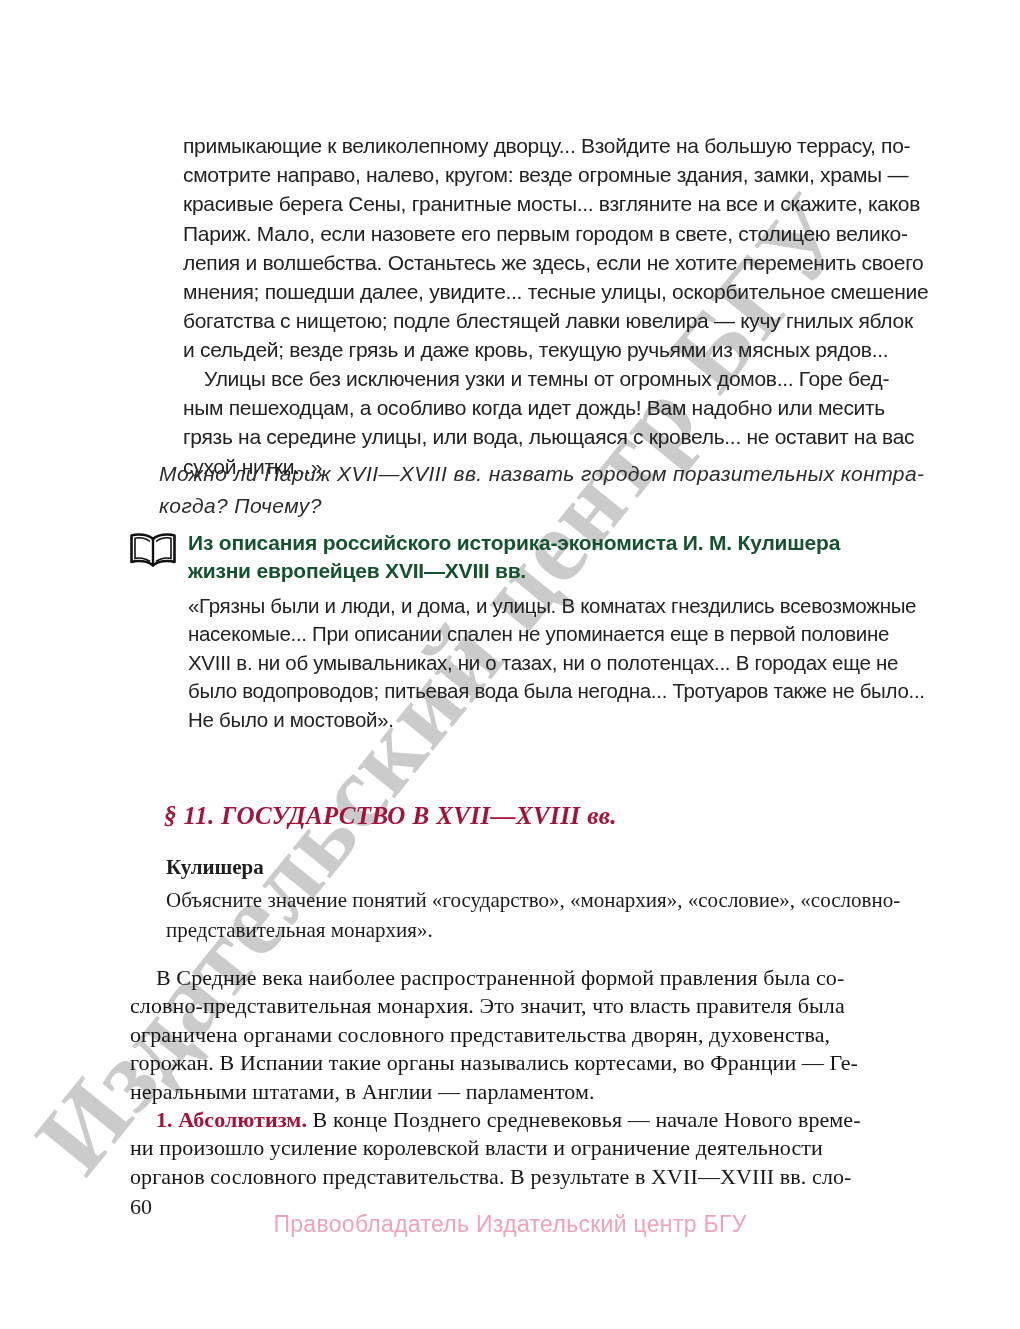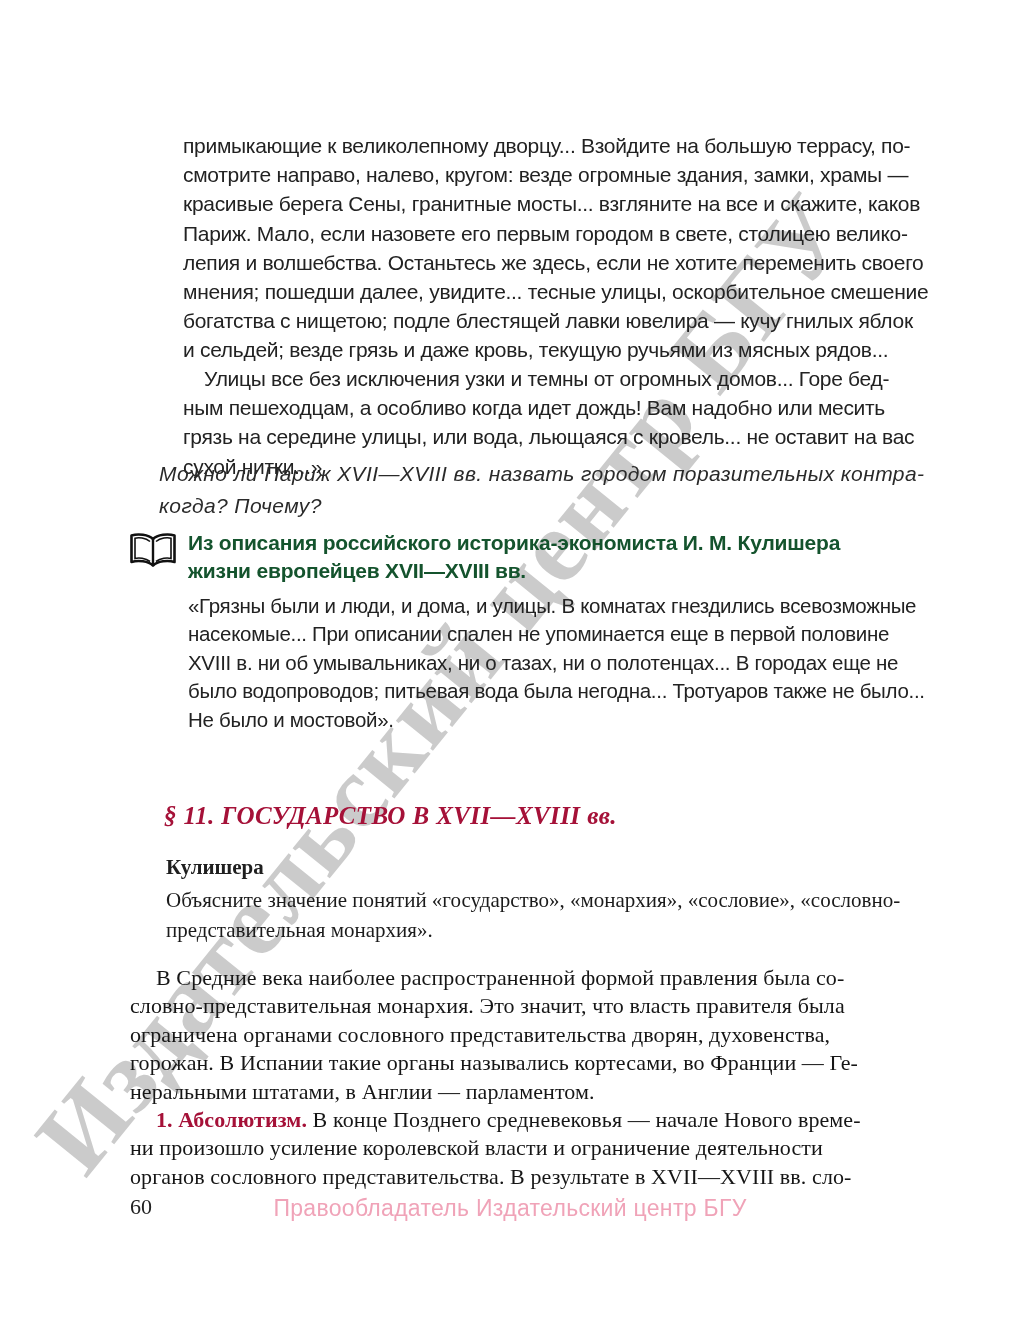--- a/index.html
+++ b/index.html
@@ -153,16 +153,16 @@
 ограничена органами сословного представительства дворян, духовенства,
 горожан. В Испании такие органы назывались кортесами, во Франции — Ге-
 неральными штатами, в Англии — парламентом.</div>
 
     <div class="abs bodytext pre bp2"><span class="lead" style="color: rgb(165, 17, 56);">1. Абсолютизм.</span><span class="pre"> В конце Позднего средневековья — начале Нового време-
 ни произошло усиление королевской власти и ограничение деятельности
 органов сословного представительства. В результате в XVII—XVIII вв. сло-</span></div>
 
     <div class="abs page-num">60</div>
 
-    <div class="abs footer-mark" style="color: rgb(240, 163, 184);">Правообладатель Издательский центр БГУ</div>
+    <div class="abs footer-mark" style="color: rgb(240, 163, 184); margin-top: 16px;">Правообладатель Издательский центр БГУ</div>
 
   </div>
 </div>
 
 </body></html>

